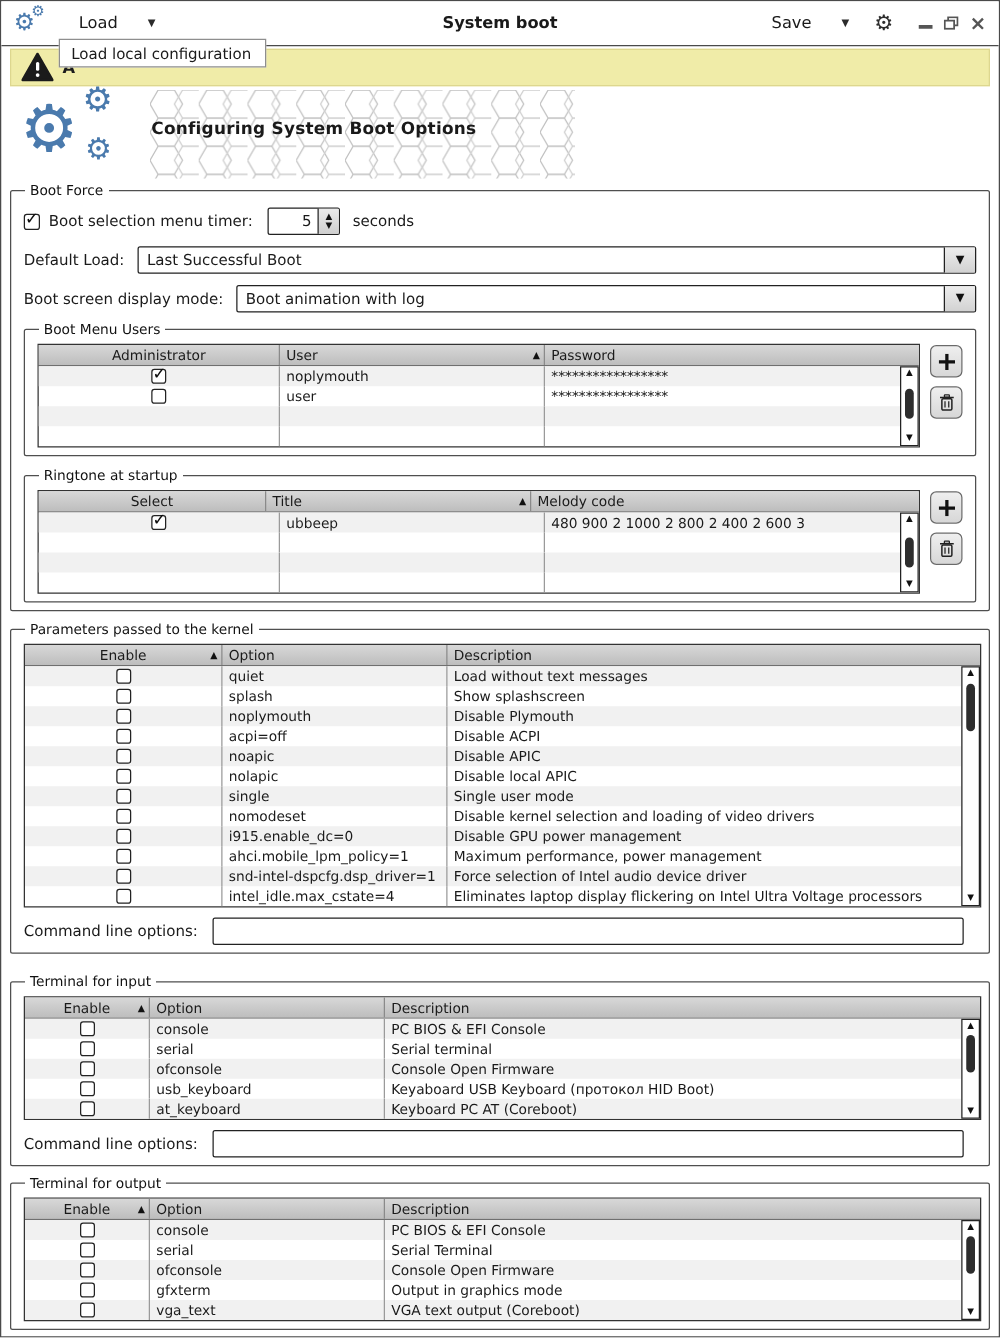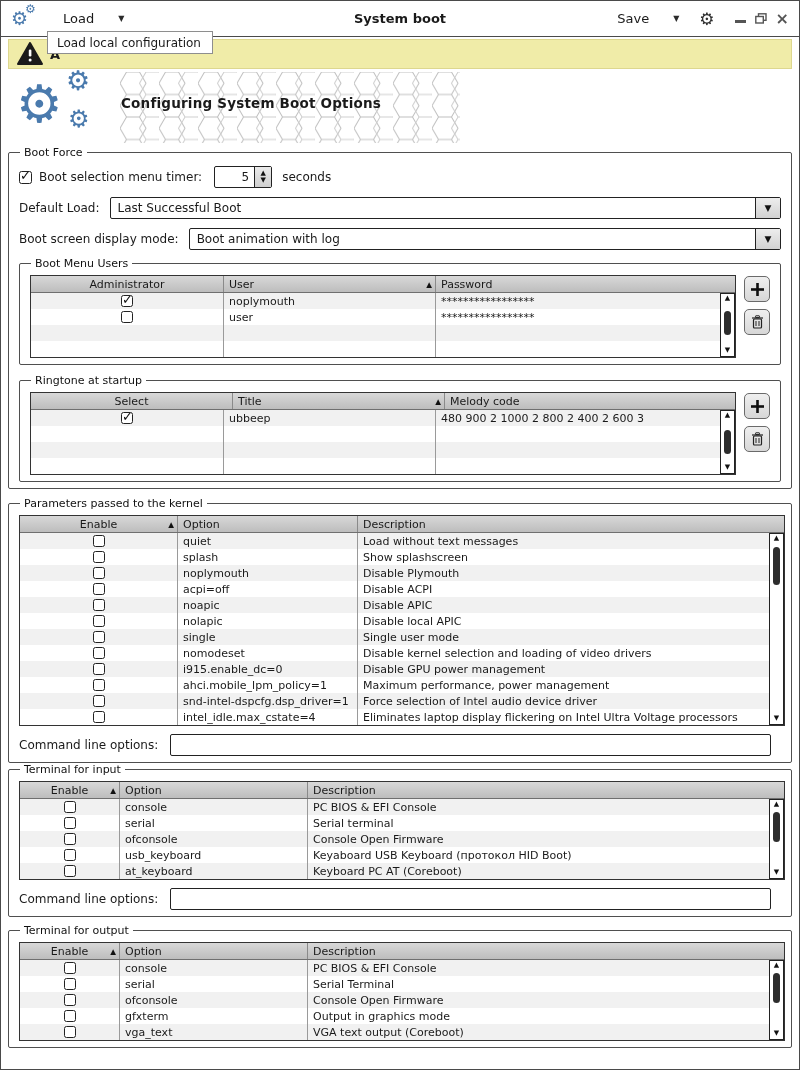--- a/index.html
+++ b/index.html
@@ -89,21 +89,21 @@
   .btncol { width:34px; flex:none; display:flex; flex-direction:column; align-items:flex-end; gap:7px; padding-top:1px; }
   .sidebtn { width:26px; height:26px; border:1px solid #6a6a6a; border-radius:5px; background:linear-gradient(#efefef,#d7d7d7); display:flex; align-items:center; justify-content:center; }
 
   
   .cmdrow { display:flex; align-items:center; margin:8px 4px 0; }
   .cmdrow input { flex:1; height:22px; border:1.5px solid #222; border-radius:2px; font-family:"DejaVu Sans",sans-serif; font-size:12px; padding:0 6px; margin-left:12px; margin-right:10px; background:#fff; }
 
   
   #fs-boot { margin-top:3px; }
   #fs-kernel { margin-top:8px; }
-  #fs-termin { margin-top:0; }
+  #fs-termin { margin-top:16px; }
   #fs-termout { margin-top:7px; }
 </style>
 </head>
 <body>
 
 <div class="window">
 
   <div class="titlebar">
     <div class="app-logo">
       <span class="g1">⚙</span>
@@ -265,21 +265,21 @@
           </div>
         </div>
       </div>
     </fieldset>
 
     <fieldset class="inner" style="margin-top:9px">
       <legend>Ringtone at startup</legend>
       <div class="tbl-zone">
         <div class="tablewrap">
           <div class="t-head">
-              <div class="t-hcell center" style="width: 202px;">
+              <div class="t-hcell center" style="width: 182px;">
                 <span>Select</span>
               </div>
               <div class="t-hcell" style="width: 212px;">
                 <span>Title</span>
                 <span class="sort-arrow">▲</span>
               </div>
               <div class="t-hcell grow">
                 <span>Melody code</span>
               </div>
             </div>

